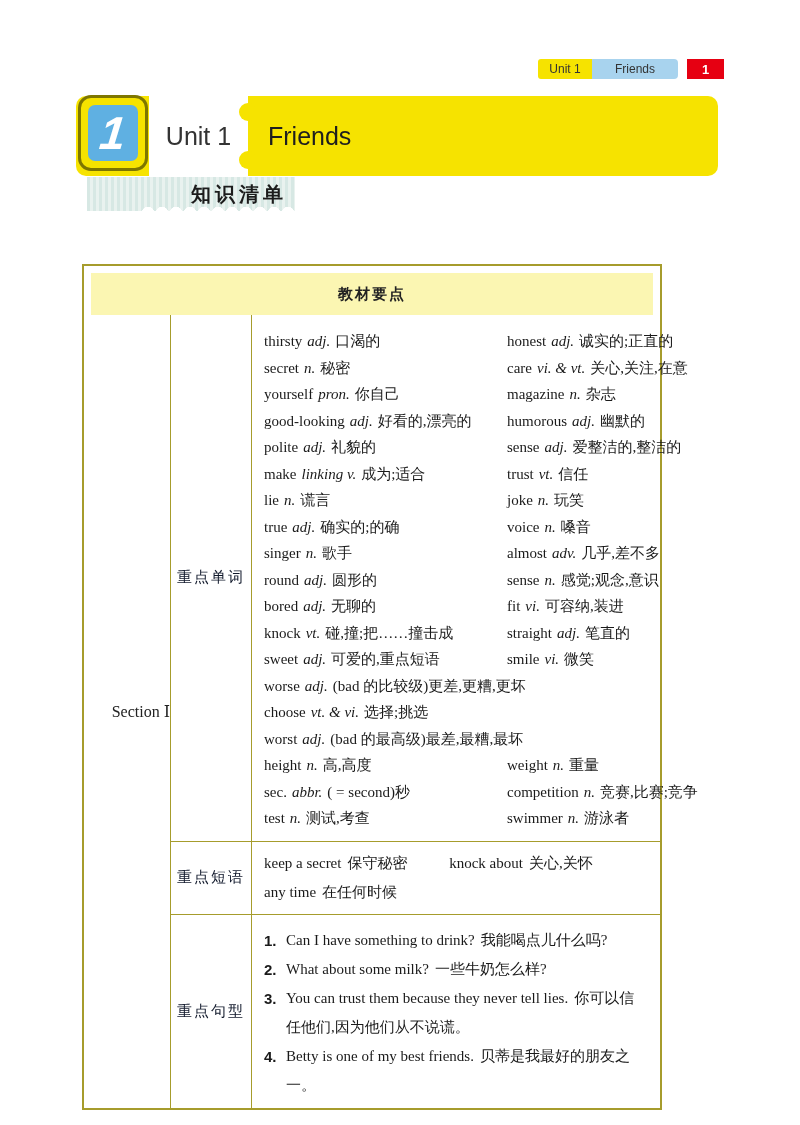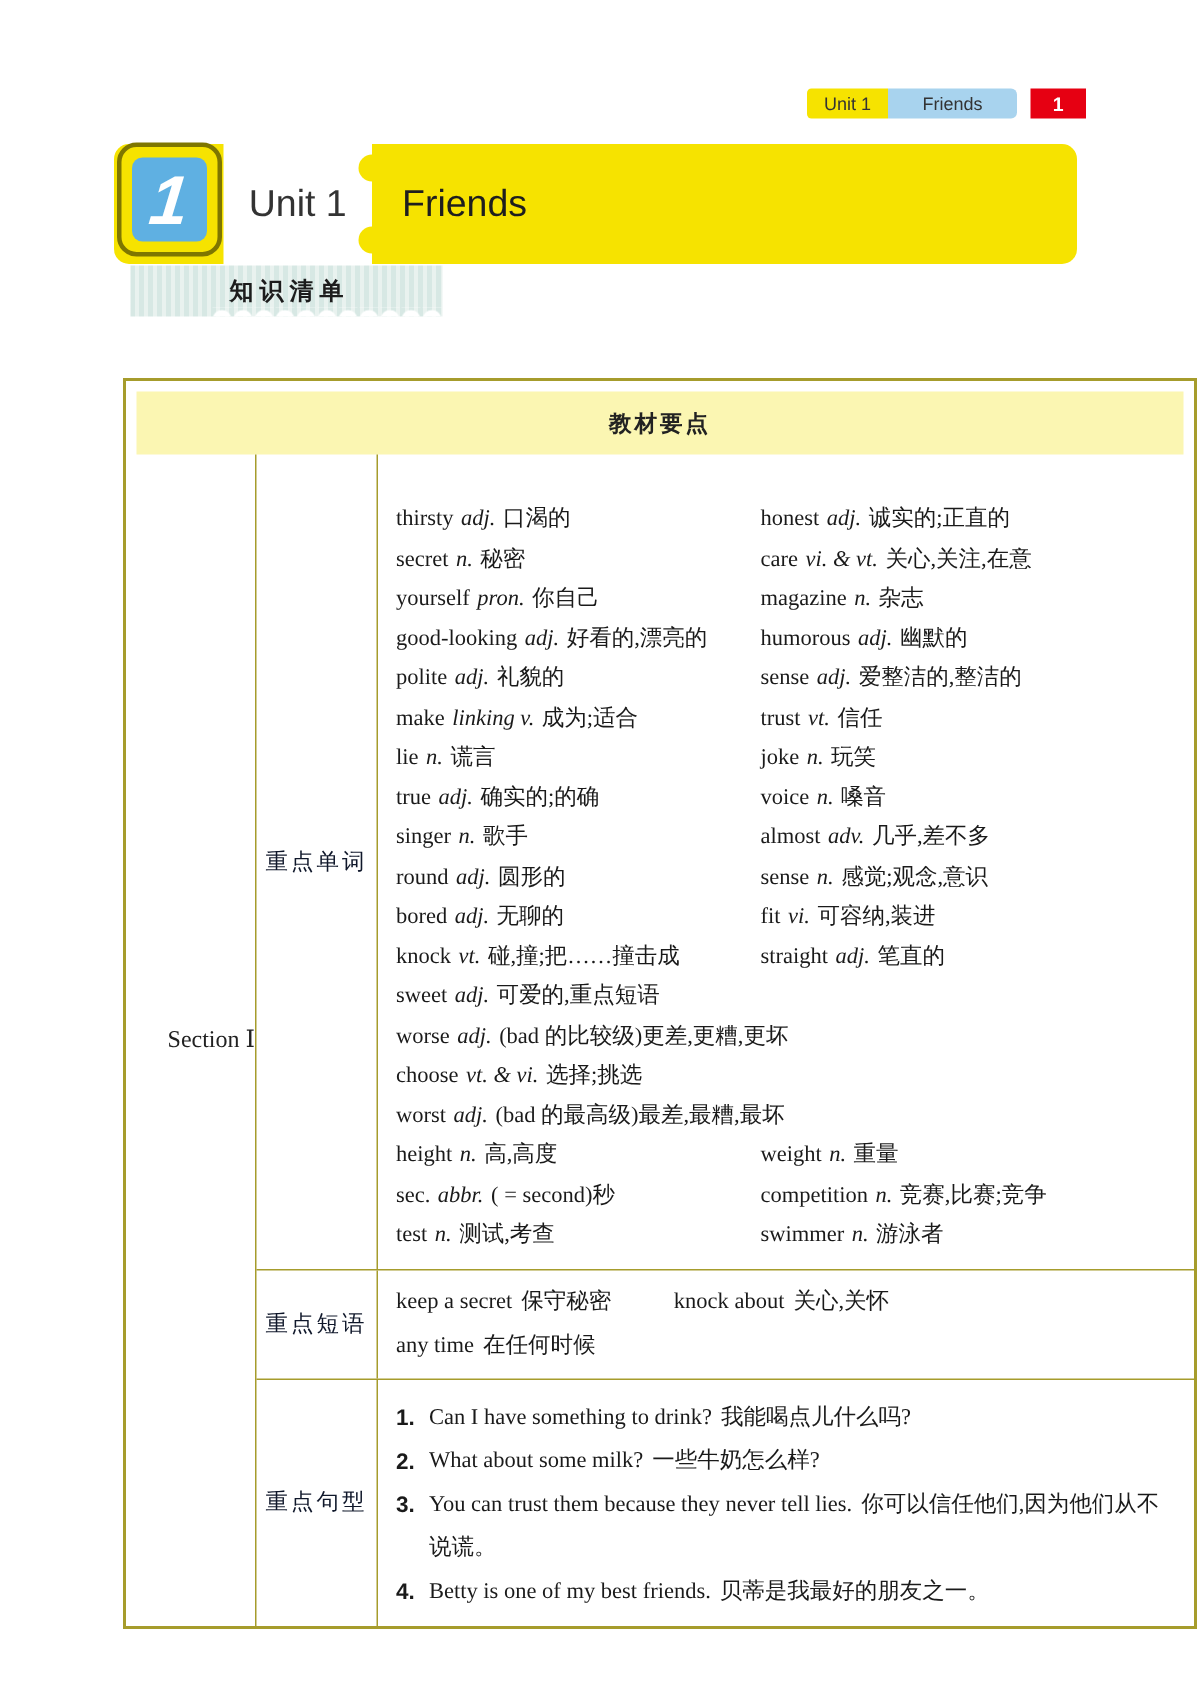--- a/index.html
+++ b/index.html
@@ -30,46 +30,46 @@
          background:#f6e300;border:3px solid #7e7600;border-radius:13px;z-index:3;}
   .badge-inner{position:absolute;inset:7px;background:#5fb0e2;border-radius:7px;
          display:flex;align-items:center;justify-content:center;}
   .badge-number{color:#fff;font-family:"Liberation Sans","DejaVu Sans",sans-serif;
          font-weight:bold;font-style:italic;font-size:46px;transform:skewX(-6deg);line-height:1;}
 
   
   .k-tab{position:absolute;left:87px;top:177px;width:208px;height:34px;
          background:repeating-linear-gradient(90deg,#d7e8e4 0 3px,#e9f2ef 3px 6px);
          display:flex;align-items:center;}
-  .k-tab-label{margin-left:66px;font-family:Liberation Serif, serif;
-         font-weight:bold;font-size:16px;letter-spacing:4px;color:#1c1c1c;white-space:nowrap;}
+  .k-tab-label{margin-left:104px;font-family:Liberation Serif, serif;
+         font-weight:bold;font-size:20px;letter-spacing:4px;color:#1c1c1c;white-space:nowrap;}
   .k-tab::after{content:"";position:absolute;left:54px;right:0;bottom:0;height:7px;
          background-image:radial-gradient(circle at 7px 8px,#fff 0 6px,rgba(255,255,255,0) 6.5px);
          background-size:14px 8px;background-position:0 1px;background-repeat:repeat-x;}
 
   
-  .main-table{position:absolute;left:82px;top:252px;width:716px;box-sizing:border-box;
+  .main-table{position:absolute;left:82px;top:264px;width:580px;box-sizing:border-box;
          border:2px solid #a69c2c;background:#fff;}
   .tbl-header{margin:7px 7px 0 7px;height:42px;background:#fbf6b2;
          display:flex;align-items:center;justify-content:center;
          font-family:"Liberation Sans","DejaVu Sans",sans-serif;font-weight:bold;
          font-size:15px;letter-spacing:2px;color:#222;}
   .tbl-body{display:flex;margin-top:0;}
   .col-section{flex:0 0 86px;border-right:1.5px solid #a69c2c;
          display:flex;align-items:center;justify-content:flex-end;font-size:16px;color:#222;white-space:nowrap;}
   .col-rest{flex:1;display:flex;flex-direction:column;min-width:0;}
   .trow{display:flex;min-width:0;}
   .trow + .trow{border-top:1.5px solid #a69c2c;}
   .trow-label{flex:0 0 80px;border-right:1.5px solid #a69c2c;
          display:flex;align-items:center;justify-content:center;
          font-size:15px;letter-spacing:2px;color:#0f172a;white-space:nowrap;}
   .trow-content{flex:1;min-width:0;}
 
   
-  .vocab-list{padding:30px 4px 9px 12px;font-size:15px;line-height:26.5px;}
+  .vocab-list{padding:13px 4px 9px 12px;font-size:15px;line-height:26.5px;}
   .vocab-line{display:grid;grid-template-columns:243px 1fr;}
   .vocab-line.full-line{display:block;}
   .entry{white-space:nowrap;}
   .entry .w{margin-right:5px;}
   .entry .pos{font-style:italic;margin-right:5px;}
 
   
   .phrase-block{padding:7px 0 7px 12px;font-size:15px;line-height:29px;}
   .phrase{margin-right:38px;white-space:nowrap;}
   .phrase .en{margin-right:6px;}
@@ -185,20 +185,21 @@
     <span class="entry"><span class="w">fit</span><span class="pos">vi.</span><span class="def">可容纳,装进</span></span>
   </div>
 
   <div class="vocab-line">
     <span class="entry"><span class="w">knock</span><span class="pos">vt.</span><span class="def">碰,撞;把……撞击成</span></span>
     <span class="entry"><span class="w">straight</span><span class="pos">adj.</span><span class="def">笔直的</span></span>
   </div>
 
   <div class="vocab-line">
     <span class="entry"><span class="w">sweet</span><span class="pos">adj.</span><span class="def">可爱的,重点短语</span></span>
+    <span class="entry"><span class="w">smile</span><span class="pos">vi.</span><span class="def">微笑</span></span>
   </div>
 
   <div class="vocab-line full-line">
     <span class="entry"><span class="w">worse</span><span class="pos">adj.</span><span class="def">(bad 的比较级)更差,更糟,更坏</span></span>
   </div>
 
   <div class="vocab-line">
     <span class="entry"><span class="w">choose</span><span class="pos">vt. &amp; vi.</span><span class="def">选择;挑选</span></span>
     <span class="entry" style="visibility: hidden;"><span class="w"></span><span class="pos"></span><span class="def"></span></span>
   </div>

